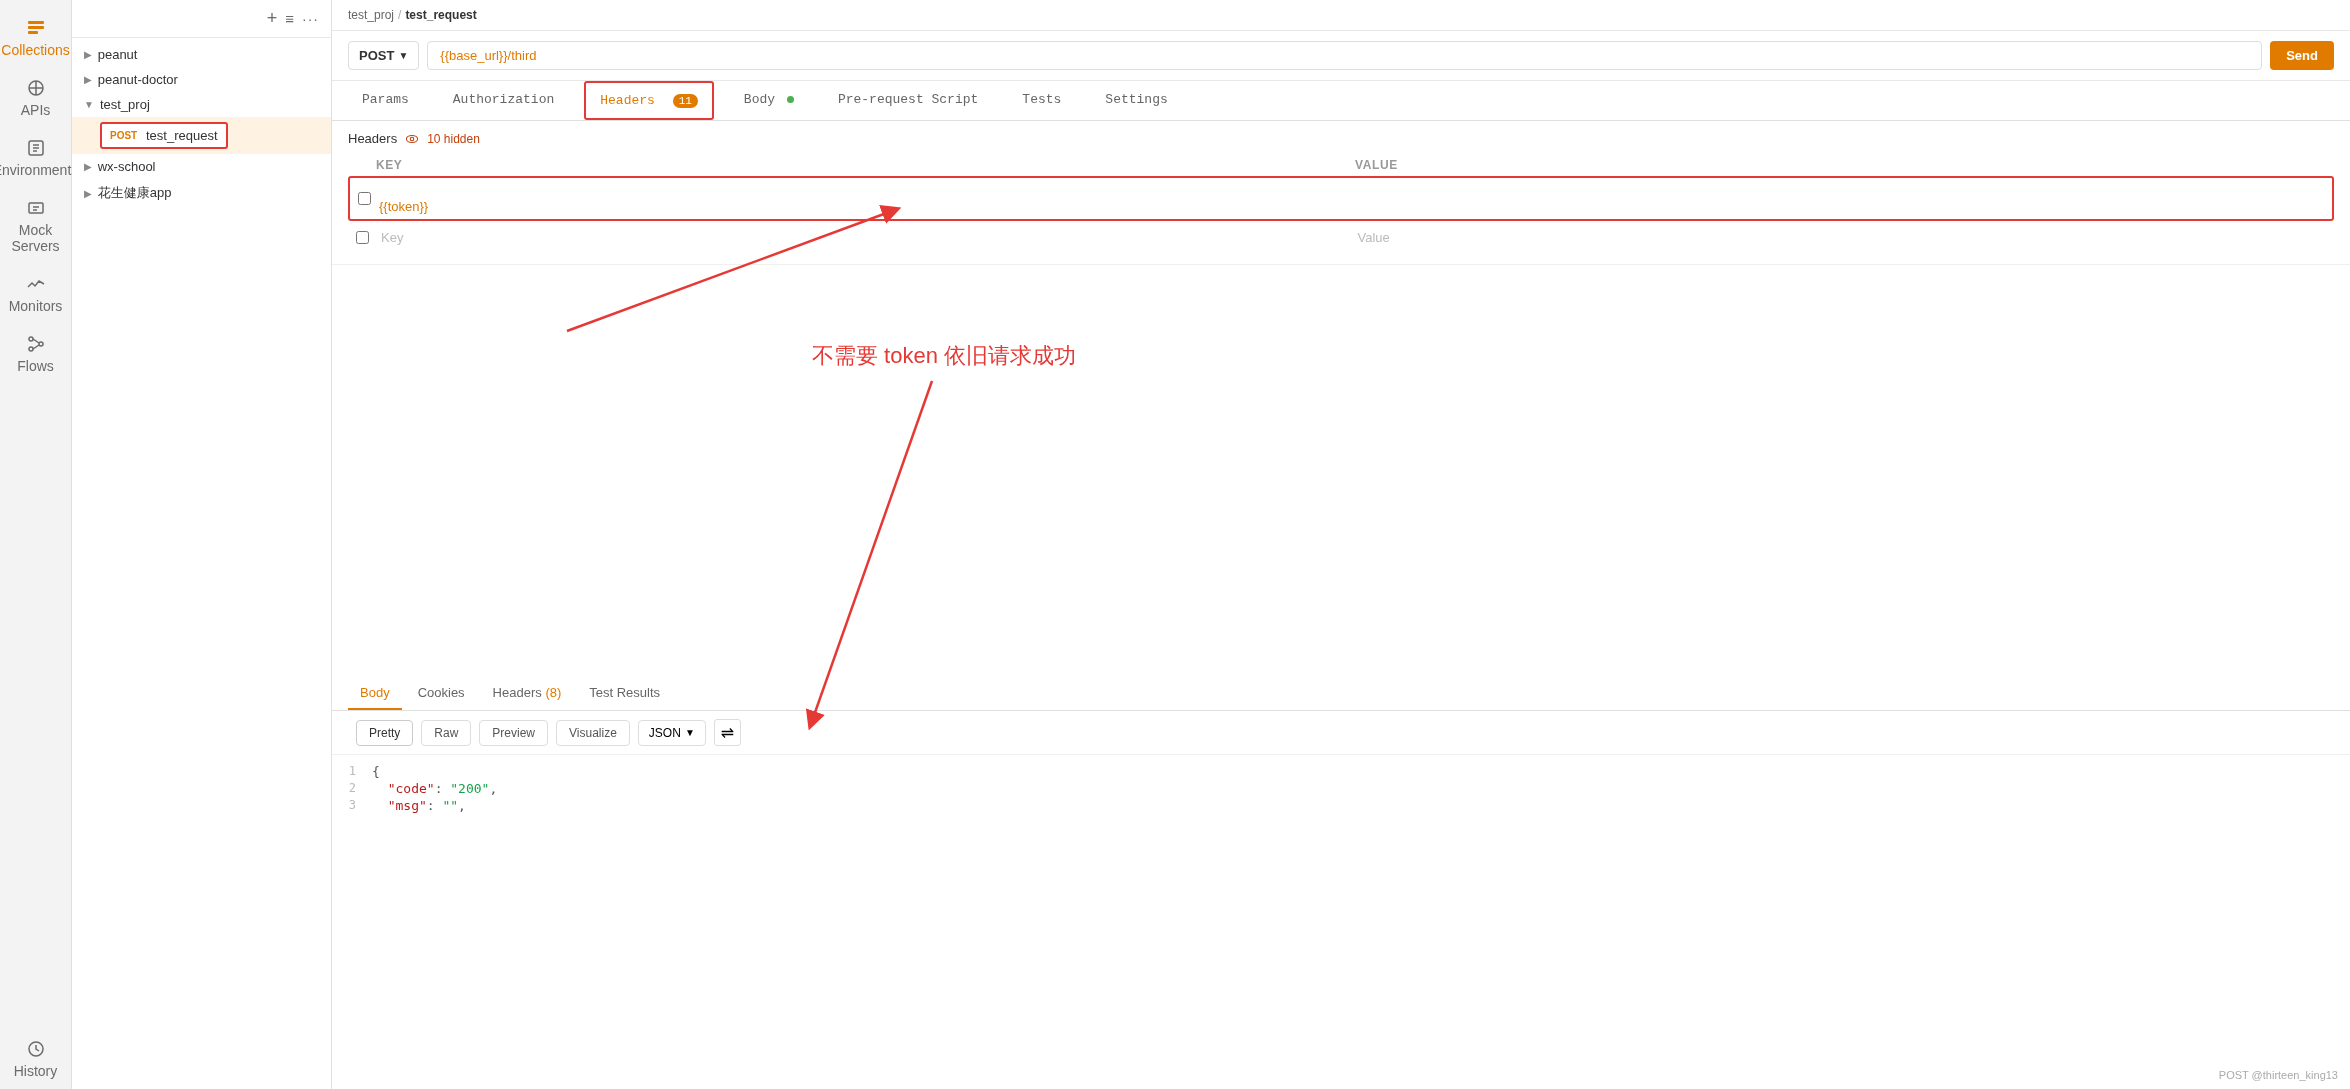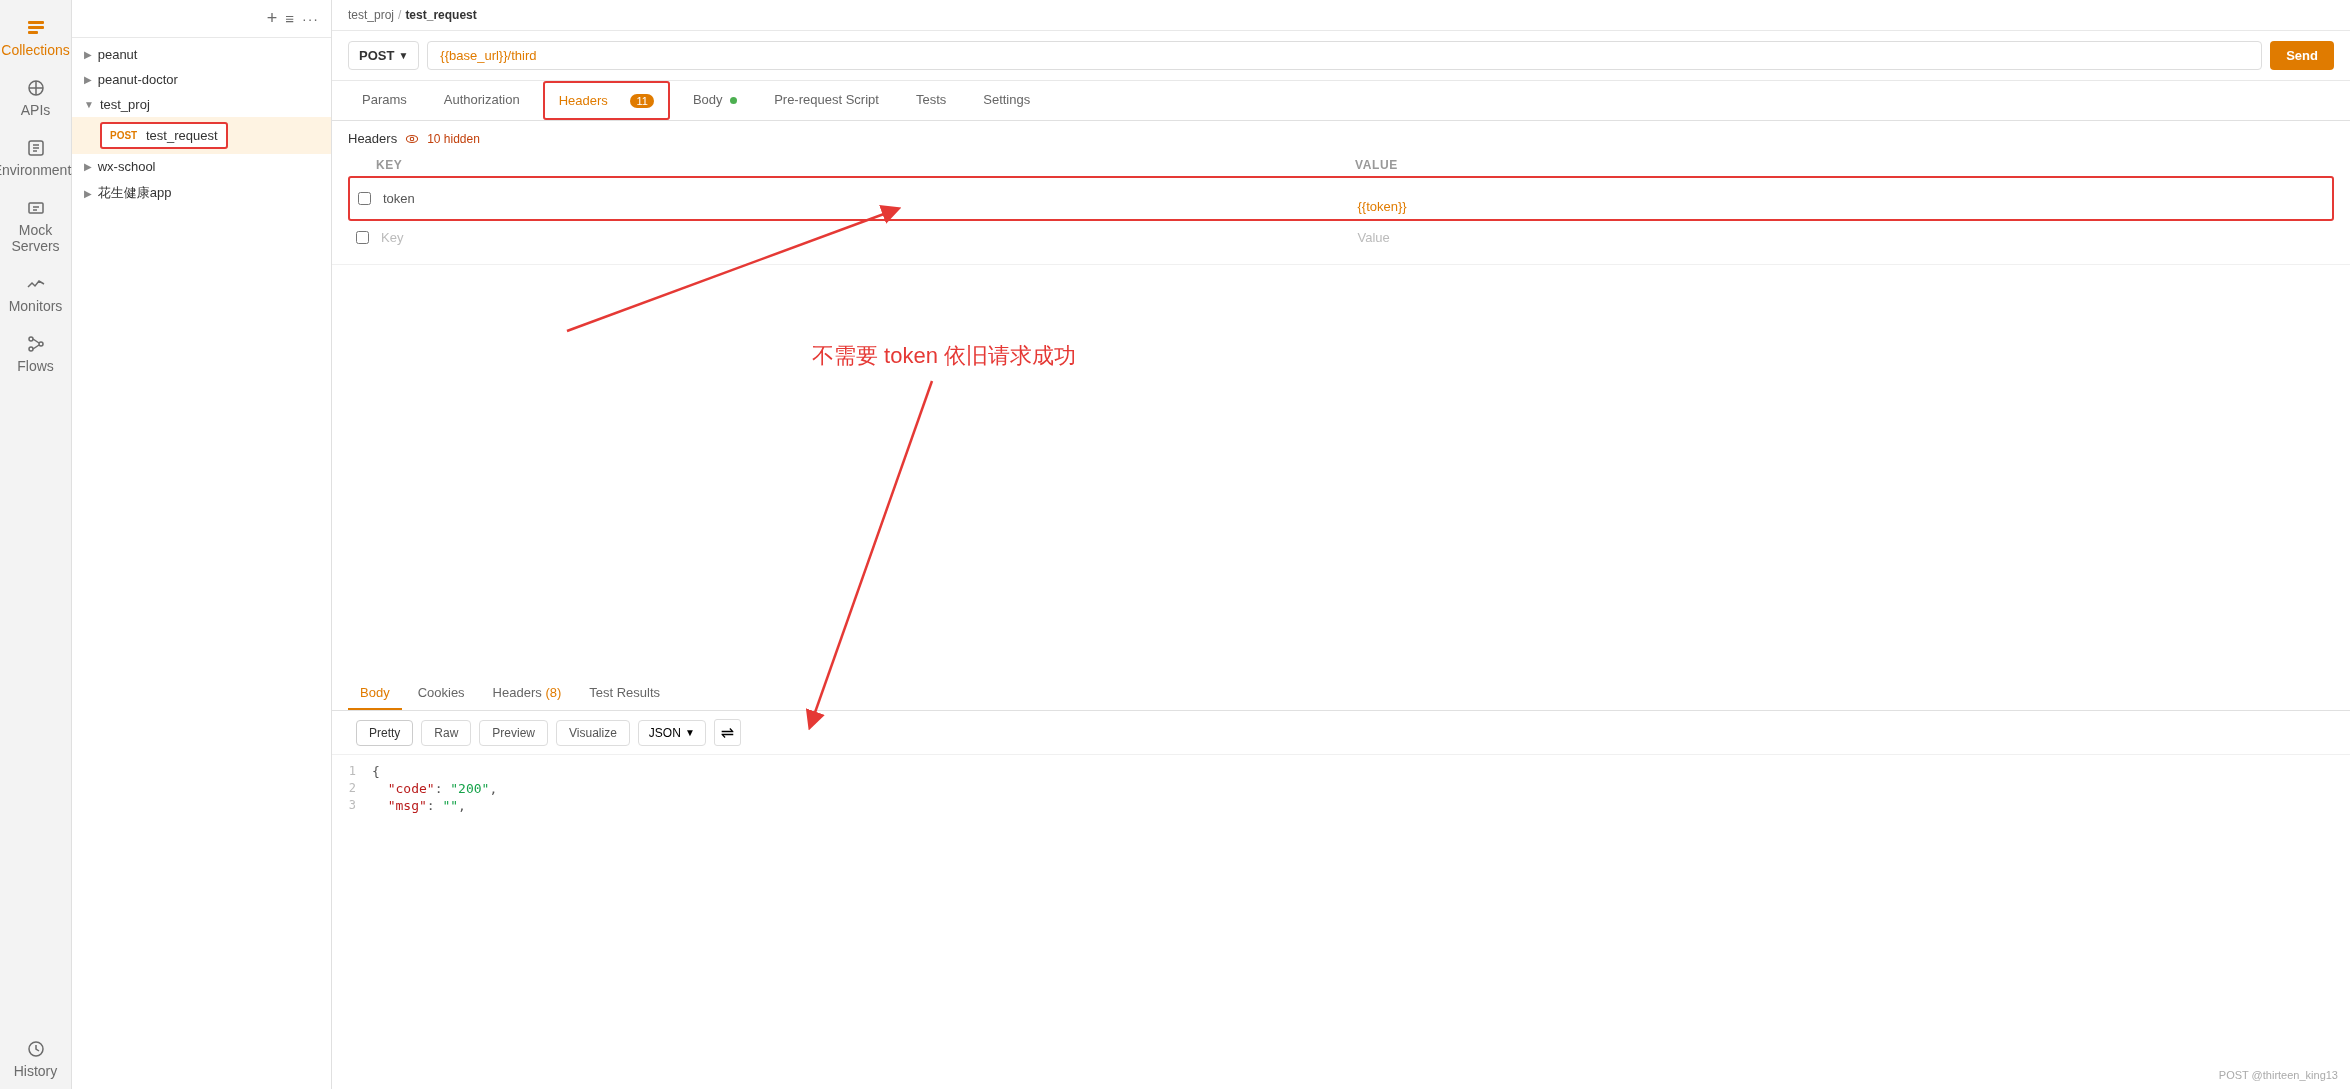--- a/index.html
+++ b/index.html
@@ -139,42 +139,43 @@
       font-weight: 600;
       cursor: pointer;
     }
 
     
     .tabs-bar {
       display: flex;
       align-items: center;
       padding: 0 16px;
       border-bottom: 1px solid #e0e0e0;
-      gap: 9px;
+      gap: 16px;
+      font-family: Liberation Mono, monospace;
     }
     .tab-item {
       padding: 10px 14px;
       font-size: 13px;
       color: #666;
       cursor: pointer;
       border-bottom: 2px solid transparent;
     }
     .tab-item.active-boxed {
       border: 2px solid #e53935;
       border-radius: 3px;
       color: #e07b00;
       font-weight: 500;
     }
     .tab-badge {
       background: #e07b00;
       color: #fff;
       border-radius: 10px;
       padding: 1px 6px;
       font-size: 11px;
-      margin-left: 19px;
+      margin-left: 10px;
     }
     .tab-dot {
       width: 7px;
       height: 7px;
       background: #4caf50;
       border-radius: 50%;
       display: inline-block;
       margin-left: 4px;
     }
 
@@ -514,21 +515,20 @@
           <span>10 hidden</span>
         </div>
       </div>
       <div class="headers-table-header">
         <div class="key-col">KEY</div>
         <div class="value-col">VALUE</div>
       </div>
 
       <div class="header-row">
         <input type="checkbox" class="checkbox" style="">
-        <span class="header-key">token</span>
         <span class="header-value">{{token}}</span>
       </div>
 
       <div class="header-row-empty">
         <input type="checkbox" class="checkbox" style="">
         <span class="header-key-empty">Key</span>
         <span class="header-value-empty">Value</span>
       </div>
     </div>
 

